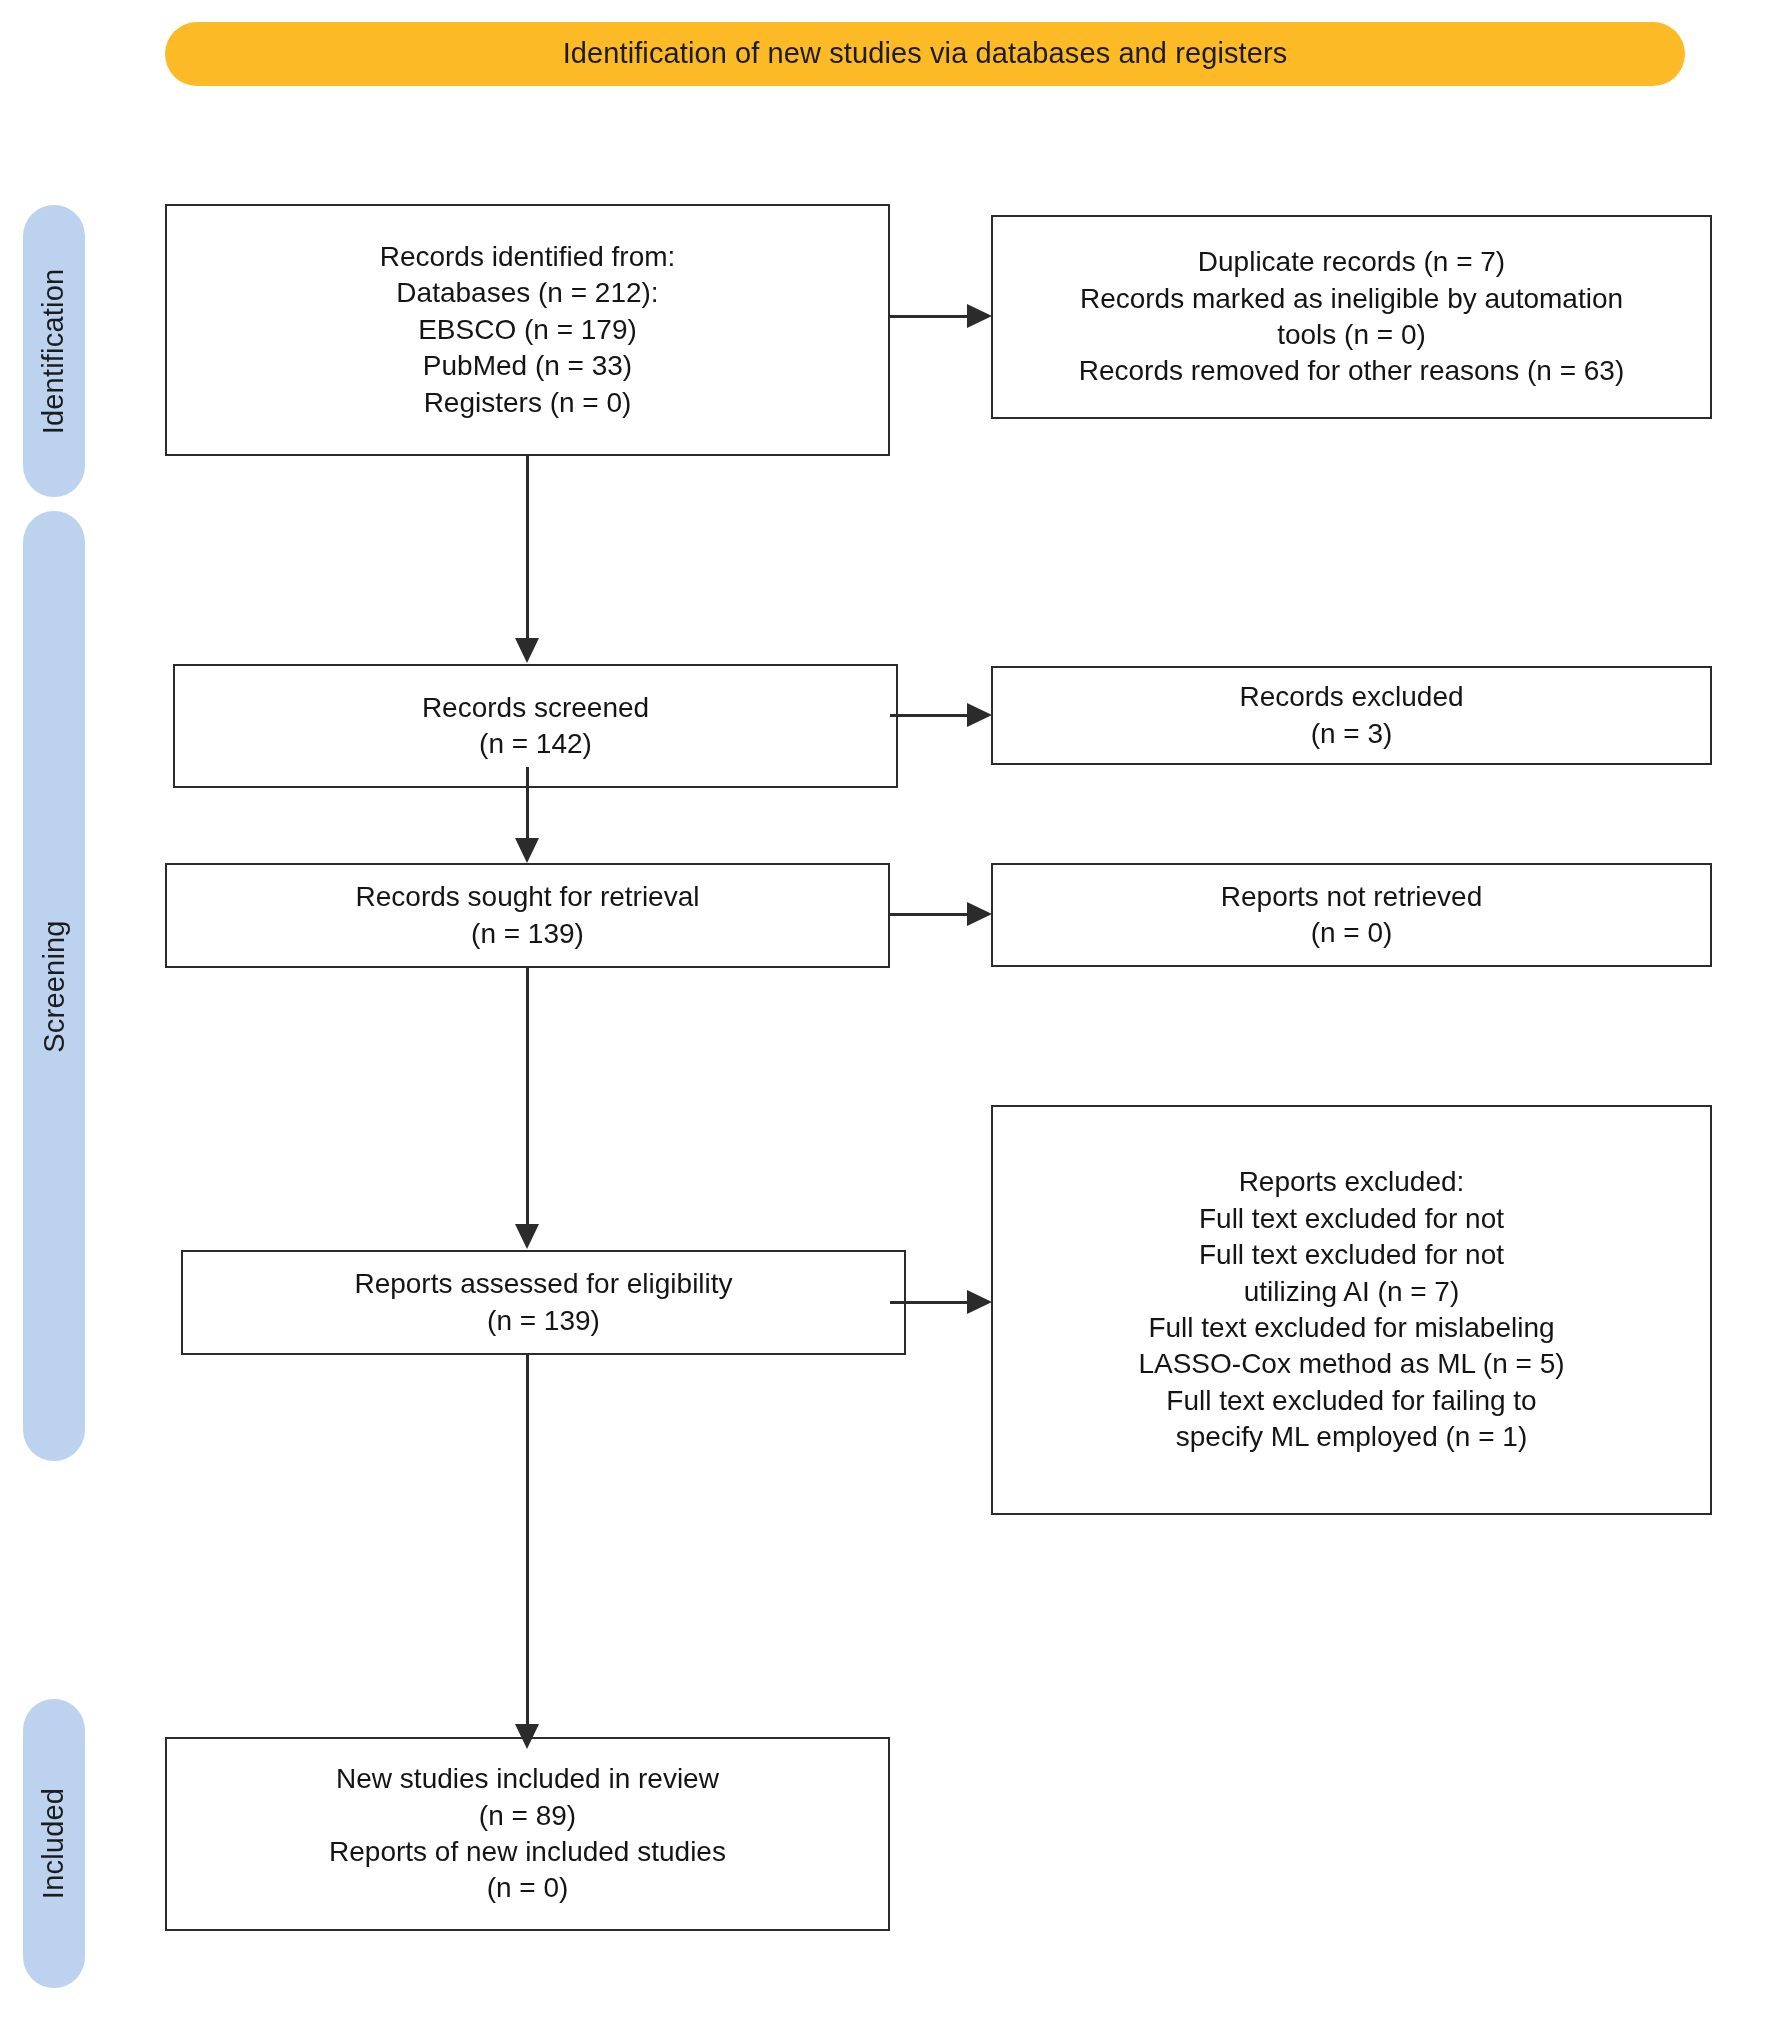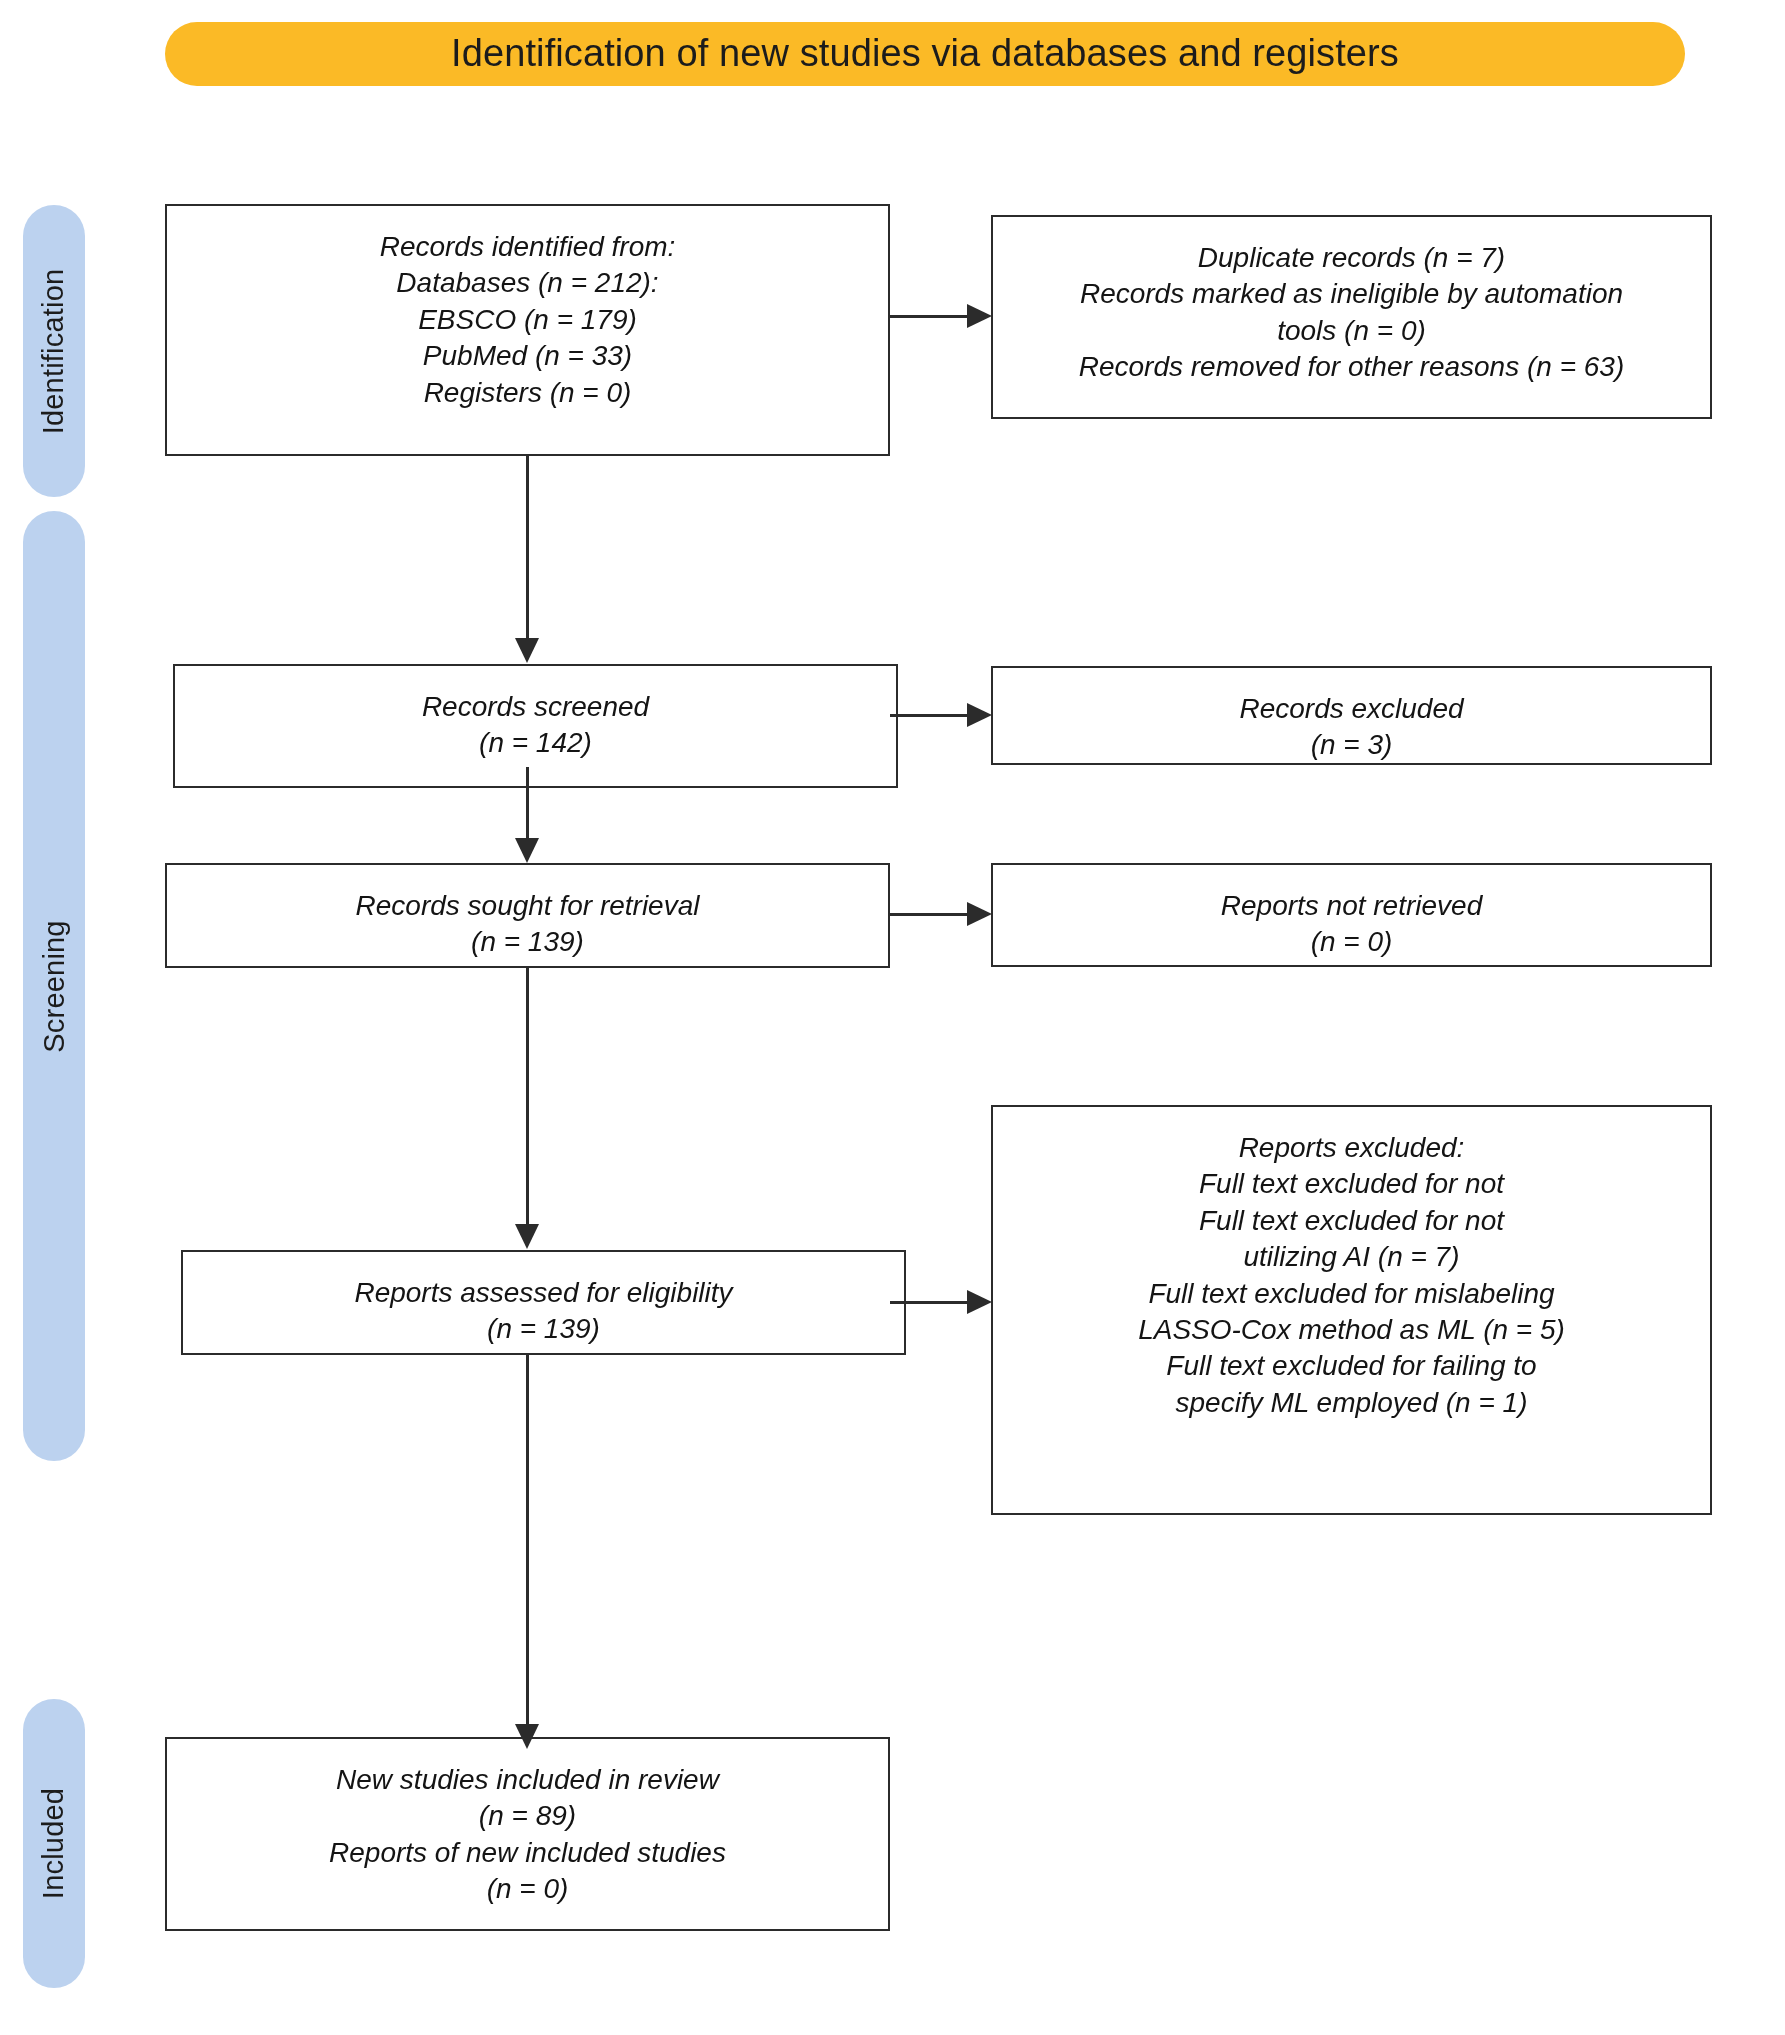--- a/index.html
+++ b/index.html
@@ -30,21 +30,21 @@
     width: 1520px;
     height: 64px;
     background: #FBBA26;
     border-radius: 32px;
     display: flex;
     align-items: center;
     justify-content: center;
     box-sizing: border-box;
   }
   .phase-banner .banner-text {
-    font-size: 38px;
+    font-size: 29px;
     line-height: 1.1;
     color: #1c1c1c;
     letter-spacing: 0.1px;
     text-align: left;
     white-space: nowrap;
   }
 
   
   .stage-rail {
     position: absolute;
@@ -67,24 +67,23 @@
   #rail-screening      { top: 511px;  height: 950px; }
   #rail-included       { top: 1699px; height: 289px; }
 
   
   .flow-box {
     position: absolute;
     background: #ffffff;
     border: 2.8px solid #2b2b2b;
     box-sizing: border-box;
     display: flex;
-    align-items: flex-start;
+    align-items: center;
     justify-content: center;
     padding: 23px 10px;
-    font-style: italic;
   }
   .flow-box .box-lines {
     text-align: center;
     font-size: 28px;
     line-height: 1.30;
     color: #141414;
   }
   .flow-box .box-lines > div { white-space: nowrap; }
 
   

